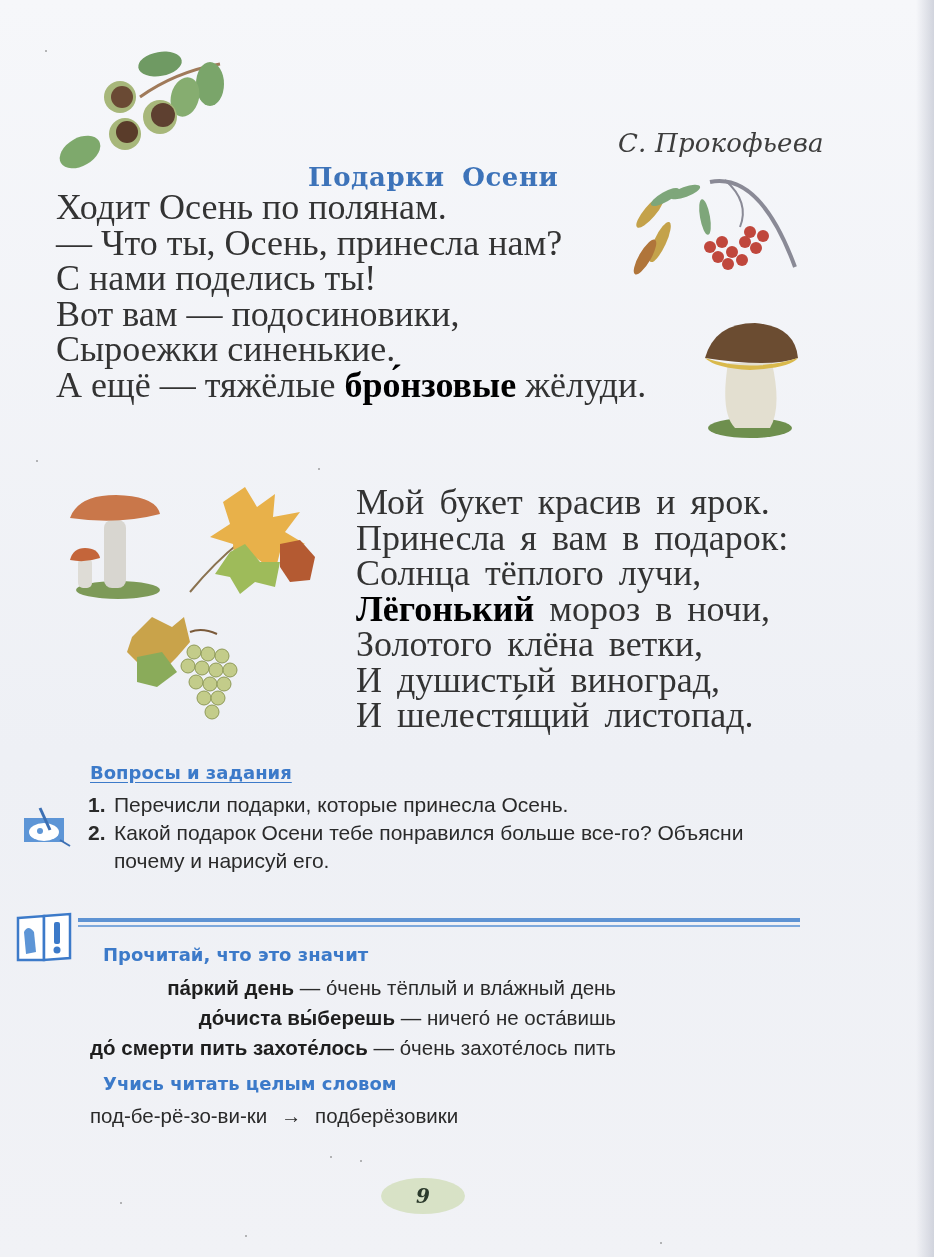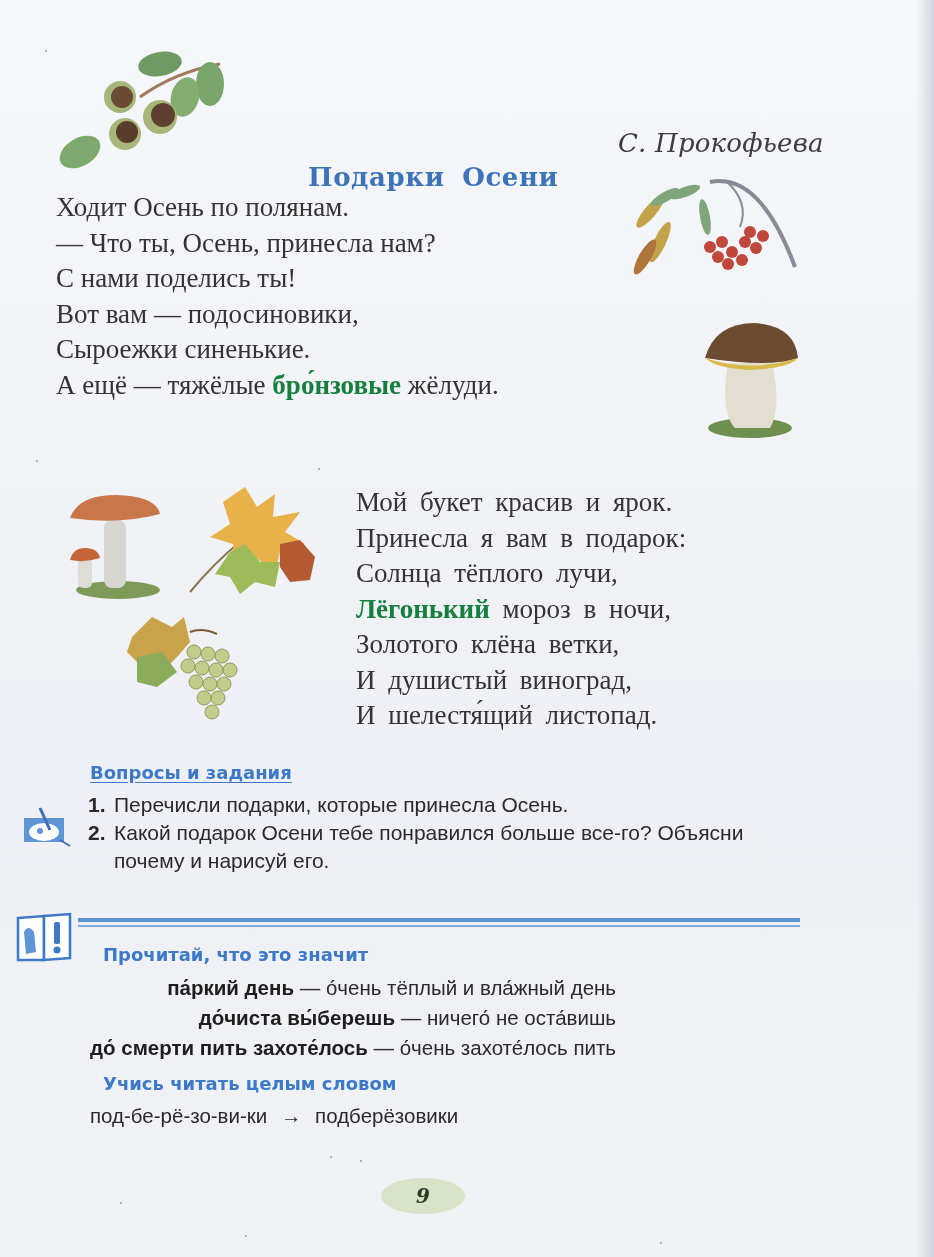--- a/index.html
+++ b/index.html
@@ -23,25 +23,25 @@
   .author {
     left:618px; top:104px; font-family:"DejaVu Serif", serif; font-style:italic;
     font-size:26px; color:#3d3d3d; letter-spacing:0.2px;margin-top:24px;
   }
   .title {
     left:292px; top:146px; font-size:26px; color:#3d73b9; font-weight:normal;
     letter-spacing:0.6px; word-spacing:8px;
   }
 
   
-  .poem { font-family:"Liberation Serif", serif; font-size:27px; color:#333; line-height:35.5px; }
+  .poem { font-family:"Liberation Serif", serif; font-size:36px; color:#333; line-height:35.5px; }
   .poem1 { left:56px; top:190px; }
   .poem2 { left:344px; top:485px; word-spacing:6px;margin-left:12px; }
   .poem .line { white-space:nowrap; }
-  .poem b { font-weight:bold; color:#15803d; }
+  .poem b { font-weight:bold; color:#000000; }
 
   
   .q-heading {
     left:90px; top:762px; font-family:"DejaVu Sans", sans-serif; font-weight:bold;
     font-size:18px; color:#3c7ac9; text-decoration:underline; text-underline-offset:3px;
   }
   .q-list { left:88px; top:791px; font-family:"Liberation Sans", sans-serif; font-size:21px; color:#2a2a2a; line-height:28px; }
   .q-item { display:flex; }
   .q-num { font-weight:bold; width:26px; flex:none; }
   .q-text { width:700px; }

